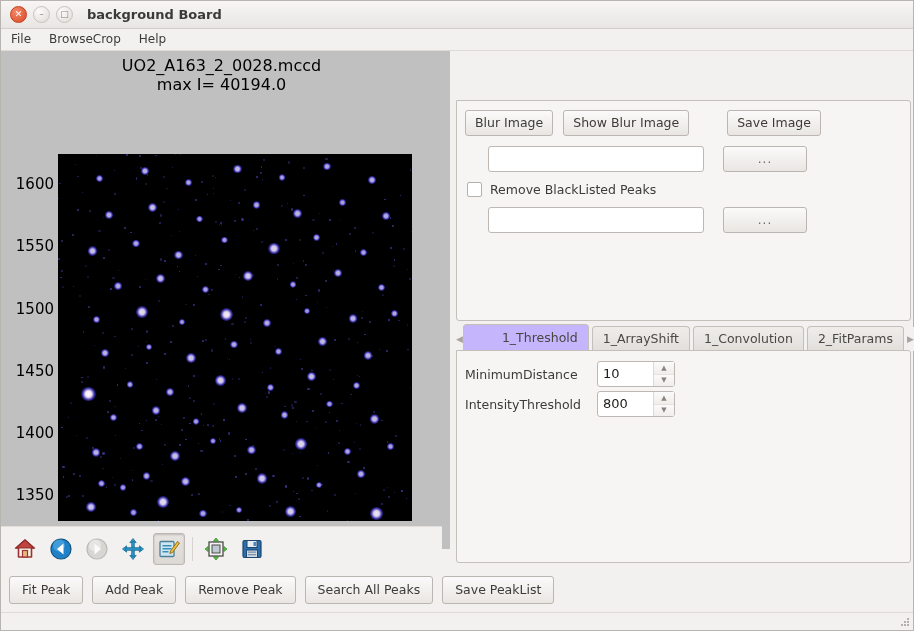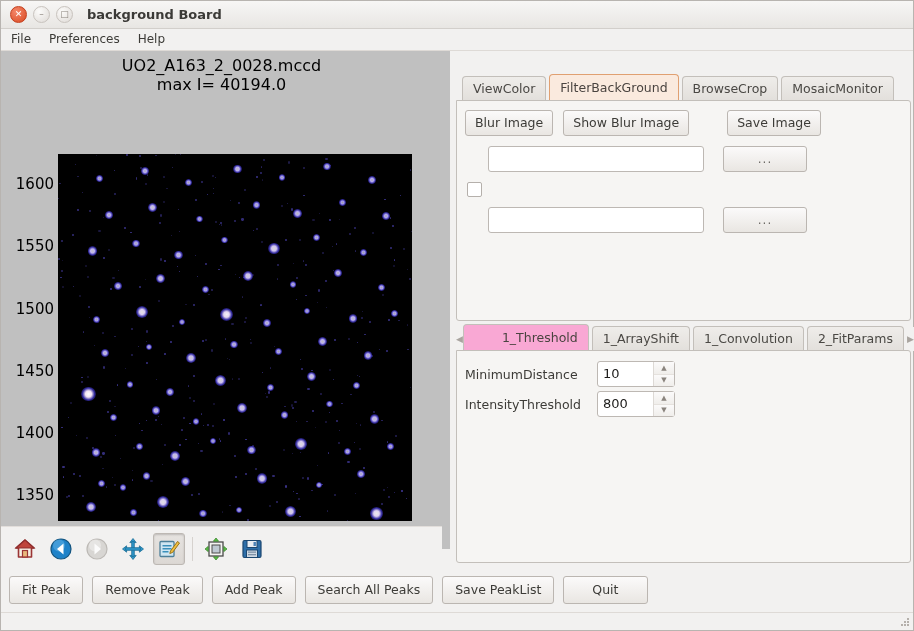--- a/index.html
+++ b/index.html
@@ -112,21 +112,21 @@
         <i>–</i>
       </div>
     <div class="wbtn max">
         <i>□</i>
       </div>
     <div class="wtitle">background Board</div>
   </div>
 
   <div class="menubar">
     <div class="menuitem">File</div>
-    <div class="menuitem">Preferences</div>
+    <div class="menuitem">BrowseCrop</div>
     <div class="menuitem">Help</div>
   </div>
 
   <div class="main">
 
     <div class="leftpane">
       <div class="canvas">
         <div class="plot-title">
           <span>UO2_A163_2_0028.mccd</span>
           <span>max I= 40194.0</span>
@@ -635,57 +635,52 @@
           </svg>
         </div>
       </div>
     </div>
 
     <div class="splitter"></div>
 
     <div class="rightpane">
 
       <div class="panel1">
-        <div class="tabbar">
-          <div class="tab">ViewColor</div>
-          <div class="tab sel">FilterBackGround</div>
-          <div class="tab">BrowseCrop</div>
-          <div class="tab">MosaicMonitor</div>
-        </div>
 
         <div class="tabpanel">
           <div class="row" style="padding:9px 0 0 8px;">
             <div class="btn">Blur Image</div>
             <div class="btn" style="margin-left:10px;">Show Blur Image</div>
             <div class="btn" style="margin-left:38px;">Save Image</div>
           </div>
 
 
 
           <div class="row" style="padding:10px 0 0 31px;">
             <input class="txt" style="width: 216px;" placeholder="">
             <div class="btn dots" style="margin-left:19px;">...</div>
           </div>
 
 
           <div class="row" style="padding:10px 0 0 10px;">
             <div class="cb"></div>
+            <div class="lbl" style="margin-left:8px;">Remove BlackListed Peaks</div>
           </div>
 
           <div class="row" style="padding:10px 0 0 31px;">
             <input class="txt" style="width: 216px;" placeholder="">
             <div class="btn dots" style="margin-left:19px;">...</div>
           </div>
         </div>
       </div>
 
       <div class="panel2">
         <div class="tabbar2">
           <div class="arrowbtn">◀</div>
-          <div class="tab sel" style="background:#f9a8d4;border-color:#c3bfba;padding-left:38px;">1_Threshold</div>
+          <div class="tab sel" style="background:#c4b5fd;border-color:#c3bfba;padding-left:38px;">1_Threshold</div>
           <div class="tab">1_ArrayShift</div>
           <div class="tab">1_Convolution</div>
           <div class="tab">2_FitParams</div>
           <div class="arrowbtn" style="margin-left:auto;">▶</div>
         </div>
 
         <div class="tabpanel">
           <div class="row" style="padding:10px 0 0 8px;">
             <div class="lbl" style="width:132px;">MinimumDistance</div>
             <div class="spin">
@@ -707,25 +702,24 @@
             </div>
           </div>
         </div>
       </div>
 
     </div>
   </div>
 
   <div class="bottombar">
     <div class="btn">Fit Peak</div>
+    <div class="btn">Add Peak</div>
     <div class="btn">Remove Peak</div>
-    <div class="btn">Add Peak</div>
     <div class="btn">Search All Peaks</div>
     <div class="btn">Save PeakList</div>
-    <div class="btn" style="padding-left:28px;padding-right:28px;text-align:center;">Quit</div>
   </div>
 
   <div class="statusbar">
     <svg class="grip" viewBox="0 0 12 12">
       <g fill="#b5b0ab">
           <rect x="8" y="8" width="2" height="2"></rect>
           <rect x="5" y="8" width="2" height="2"></rect>
       <rect x="8" y="5" width="2" height="2"></rect>
           <rect x="2" y="8" width="2" height="2"></rect>
       <rect x="5" y="5" width="2" height="2"></rect>

